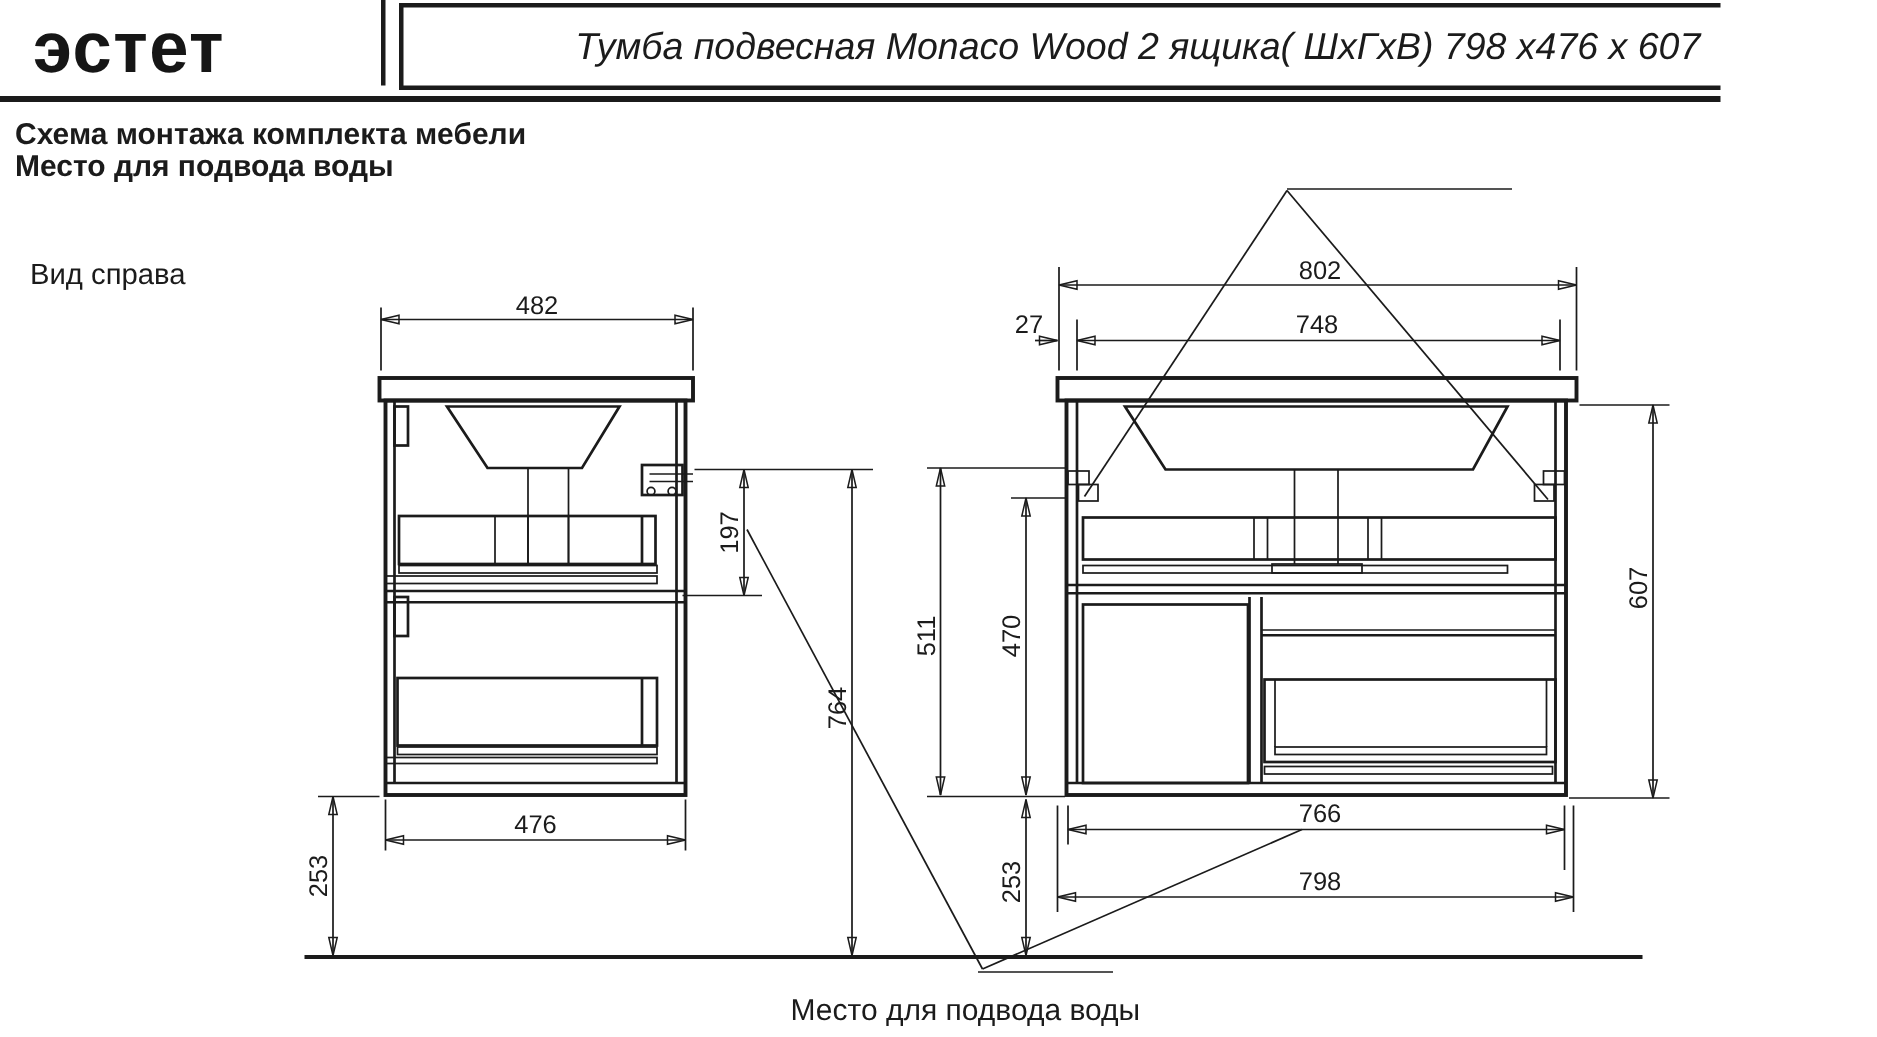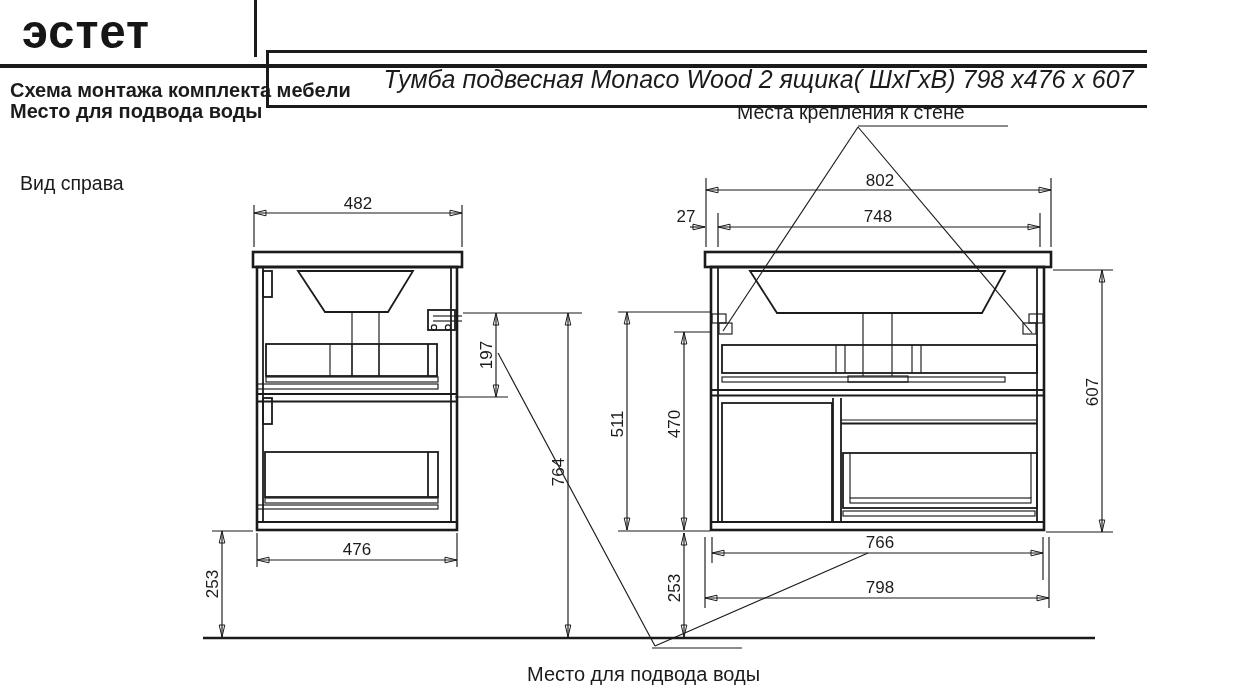--- a/index.html
+++ b/index.html
@@ -9,21 +9,21 @@
     font-family:"Liberation Sans", sans-serif; color:var(--line); overflow:hidden;
   }
   .logo {
     position:absolute; left:22px; top:4px; width:220px;
     font-size:47px; font-weight:800; letter-spacing:1px; color:#161616;
     transform:scaleY(1.02); white-space:nowrap;
   }
   .logo-divider { position:absolute; left:254px; top:0; width:3px; height:57px; background:var(--line); }
   .title-box {
     position:absolute; left:266px; top:2px; width:979px; height:52px;
-    border:3px solid var(--line); display:flex; align-items:center; justify-content:center;margin-top:48px;
+    border:3px solid var(--line); display:flex; align-items:center; justify-content:center;
   }
   .title-text { font-style:italic; font-size:25px; white-space:nowrap; }
   .header-rule { position:absolute; left:0; top:64px; width:1251px; height:4px; background:var(--line); }
   .note { position:absolute; left:10px; font-size:20px; white-space:nowrap;font-weight:bold; }
   .note1 { top:79px; }
   .note2 { top:100px; }
   .note3 { top:124px; }
   .caption { position:absolute; font-size:19.5px; white-space:nowrap; }
   .cap-side { left:20px; top:172px; }
   .cap-wall { left:737px; top:101px; }
@@ -45,21 +45,20 @@
   <div class="logo-divider"></div>
   <div class="title-box">
     <div class="title-text">Тумба подвесная Monaco Wood 2 ящика( ШхГхВ) 798 х476 х 607</div>
   </div>
   <div class="header-rule"></div>
 
   <div class="note note1">Схема монтажа комплекта мебели</div>
   <div class="note note2">Место для подвода воды</div>
 
   <div class="caption cap-side">Вид справа</div>
-  <div class="caption cap-wall">Места крепления к стене</div>
   <div class="caption cap-water">Место для подвода воды</div>
 
   <svg class="draw" width="1251" height="691" viewBox="0 0 1251 691">
     <defs>
       <marker id="mE" markerUnits="userSpaceOnUse" markerWidth="14" markerHeight="9" refX="13" refY="4.5" orient="auto">
         <path class="filled" d="M13,4.5 L1,1.7 L1,7.3 Z"></path>
       </marker>
       <marker id="mS" markerUnits="userSpaceOnUse" markerWidth="14" markerHeight="9" refX="1" refY="4.5" orient="auto">
         <path class="filled" d="M1,4.5 L13,1.7 L13,7.3 Z"></path>
       </marker>

